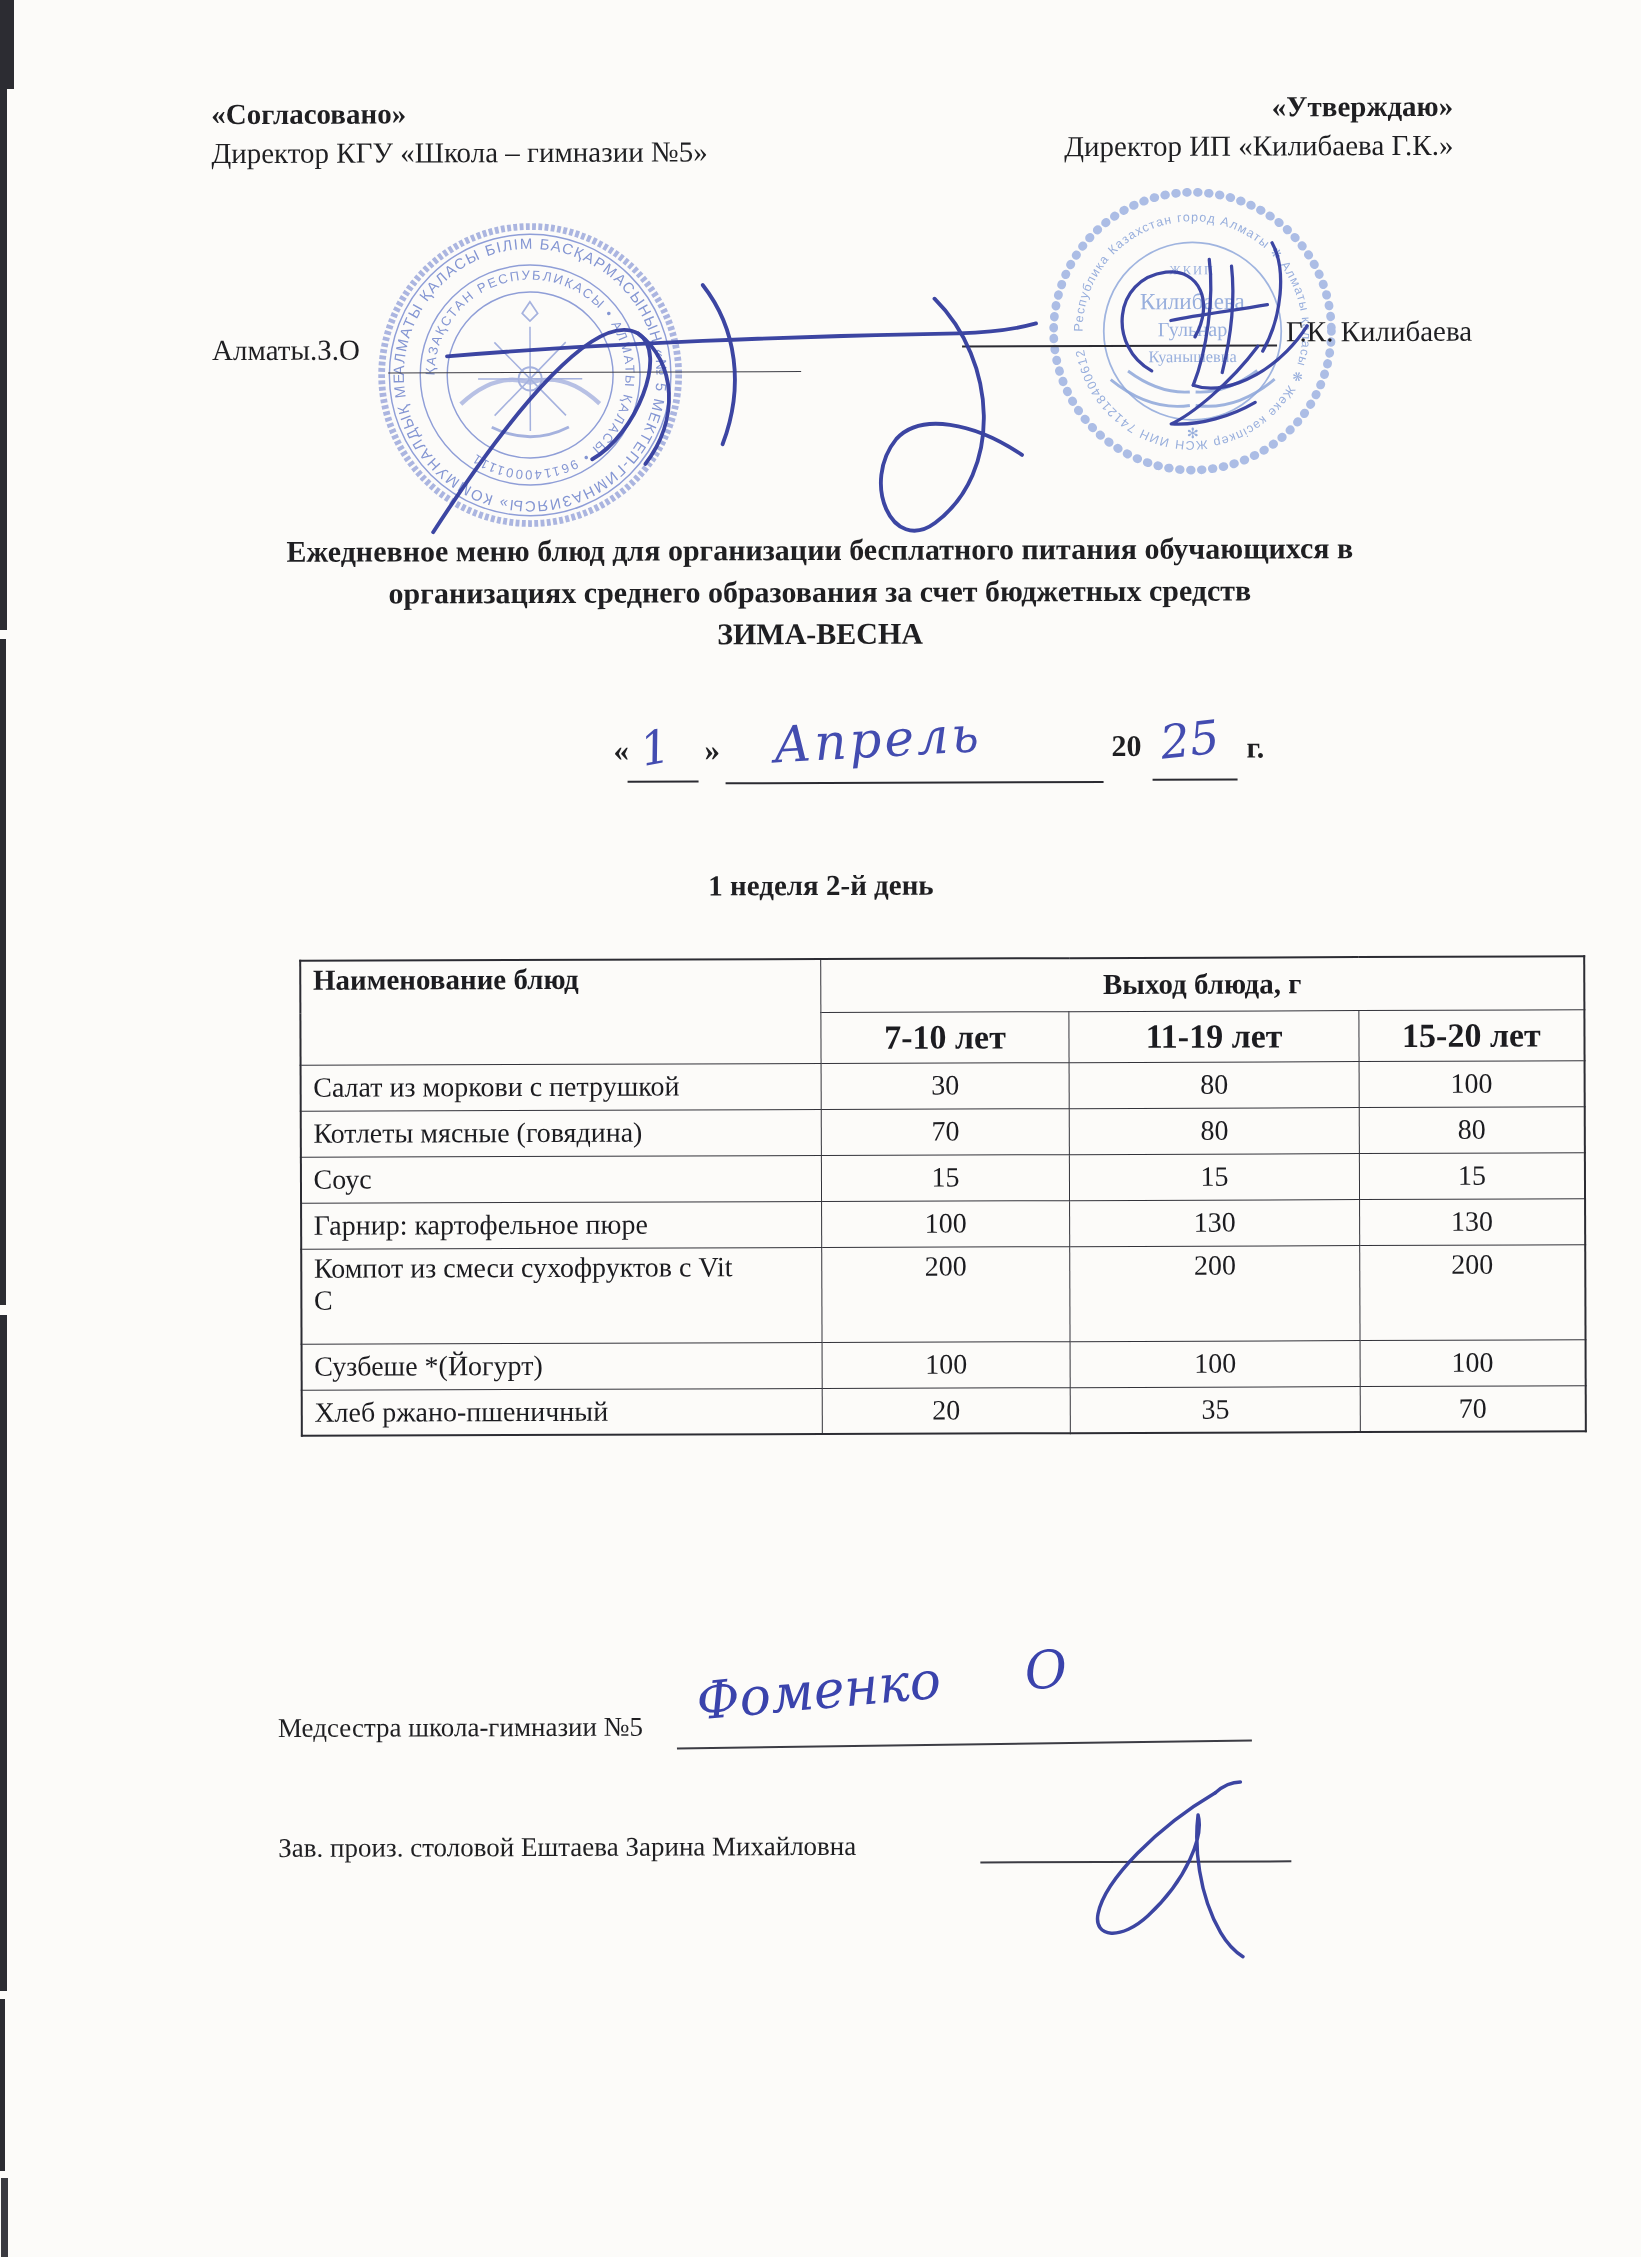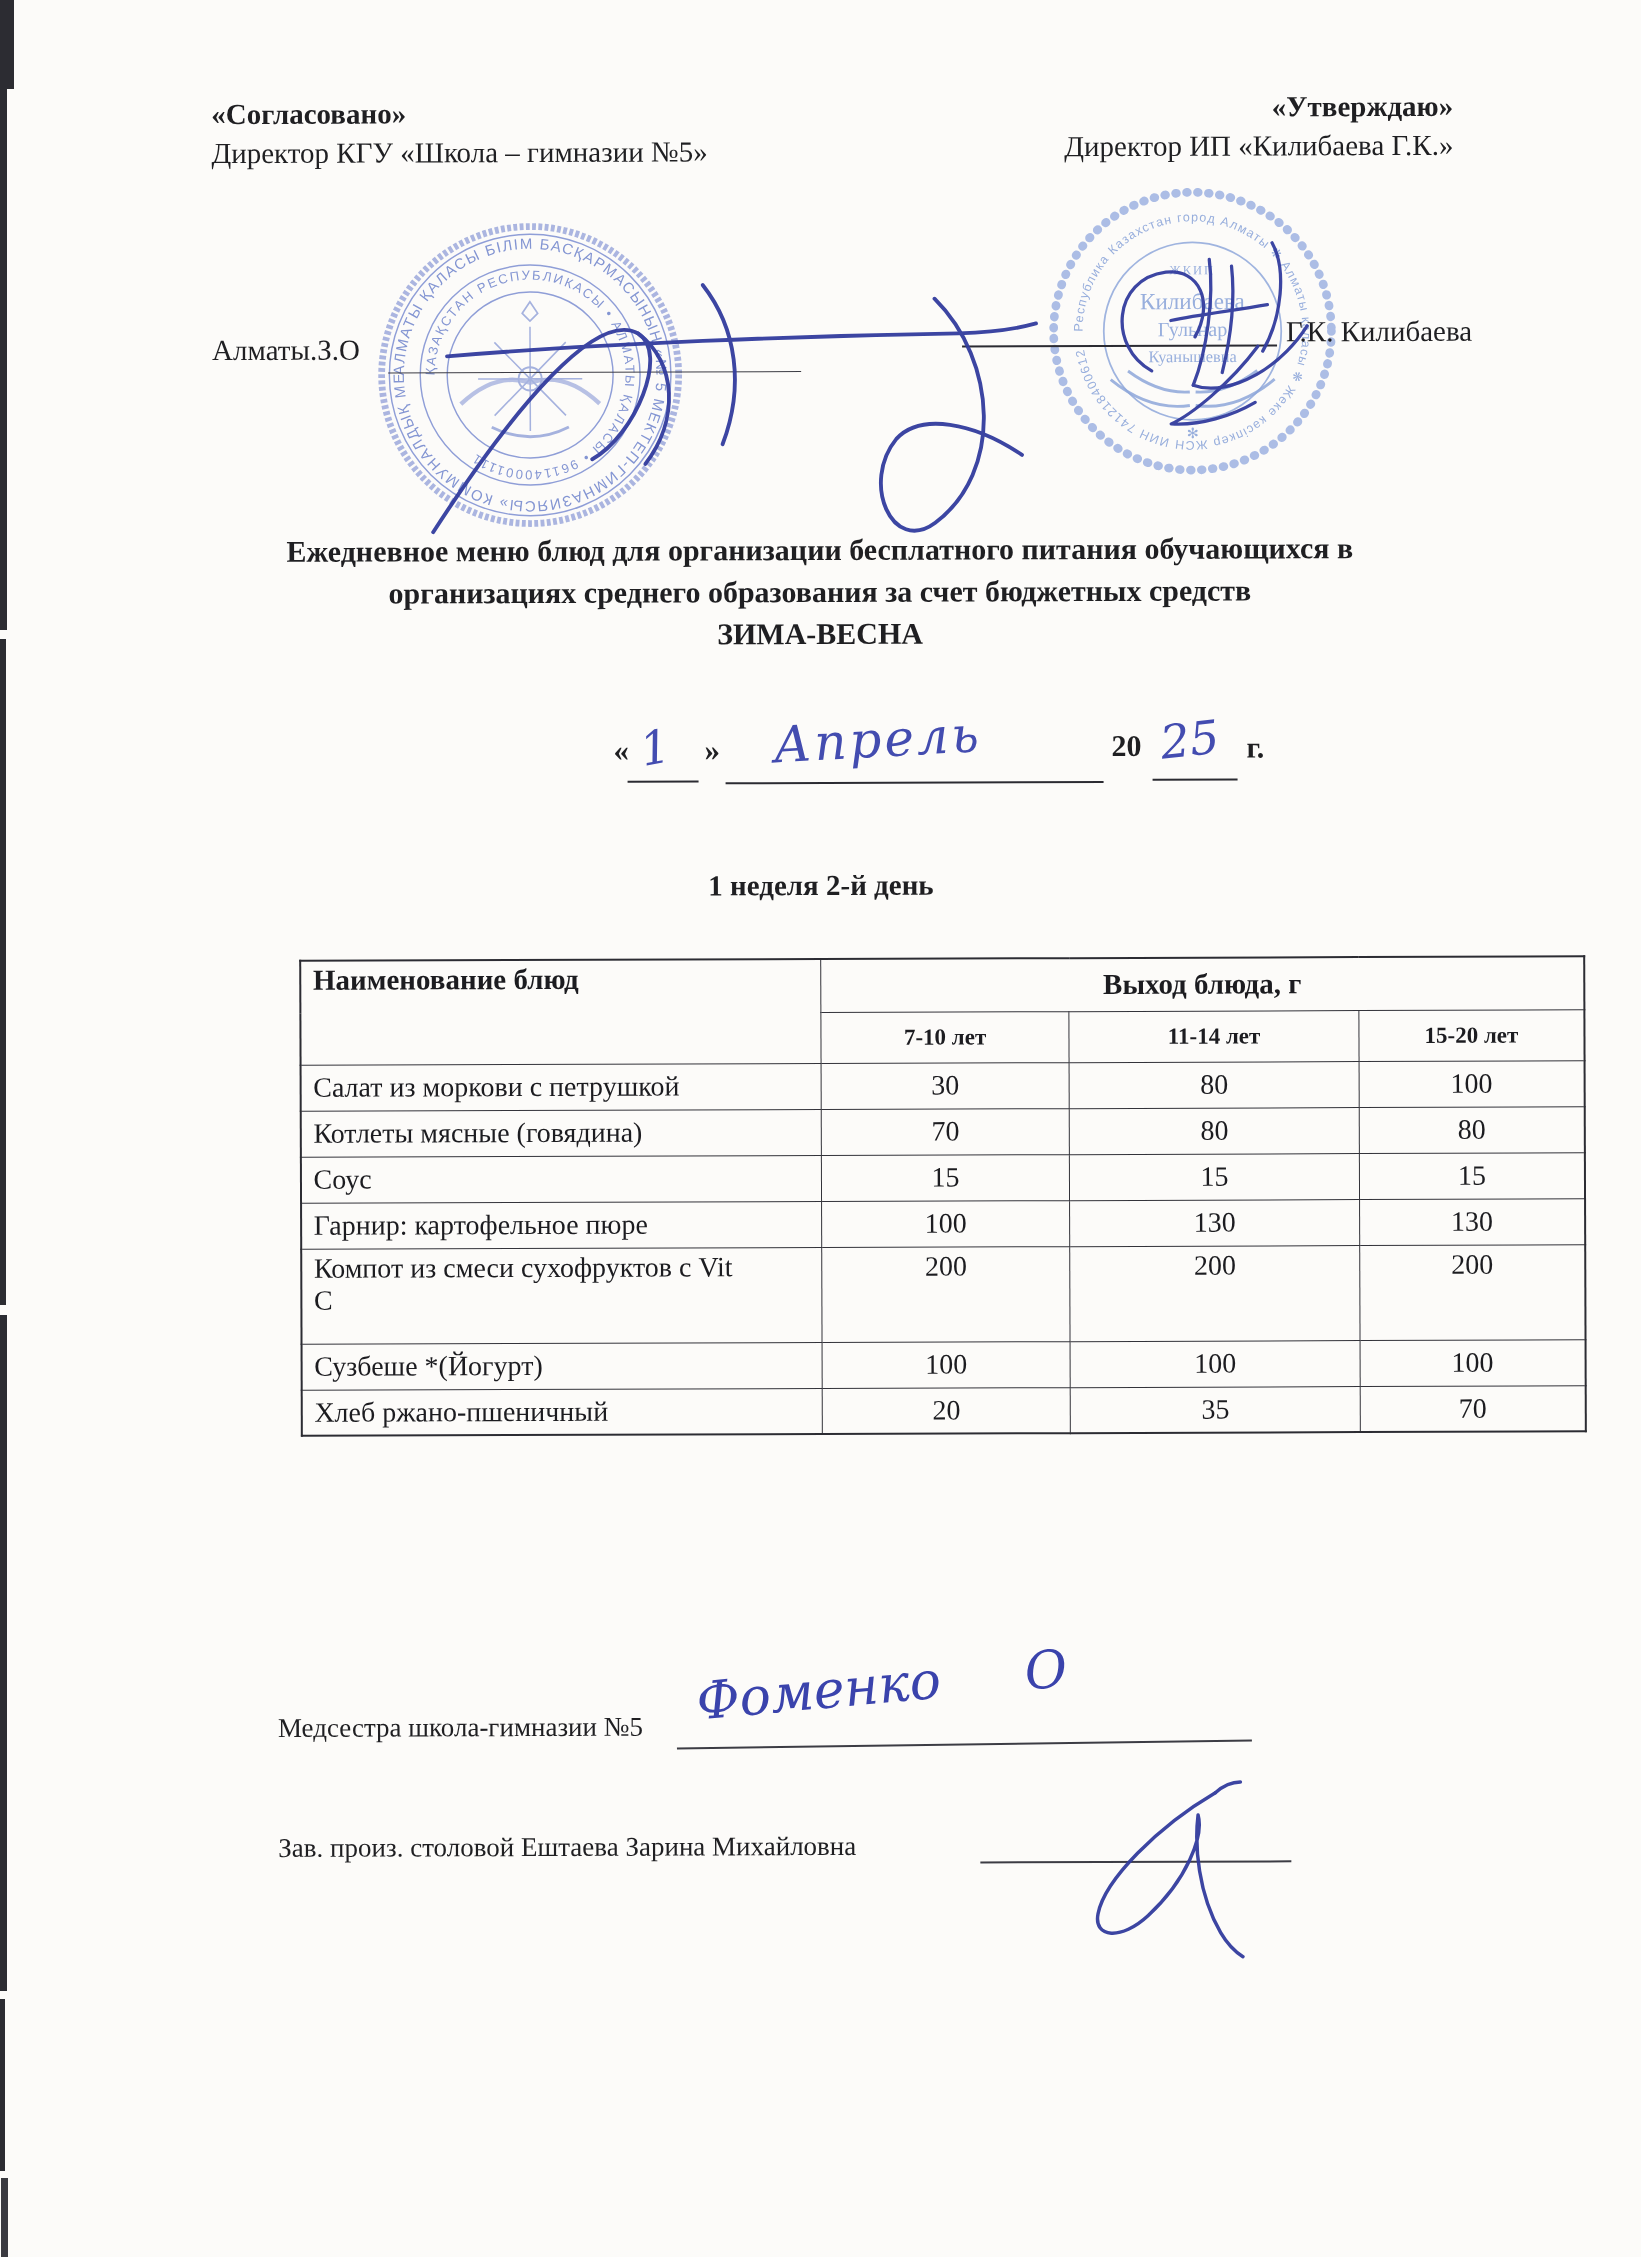--- a/index.html
+++ b/index.html
@@ -18,21 +18,21 @@
   
   .title{left:145px;top:529px;width:1352px;text-align:center;font-size:30px;font-weight:bold;line-height:42px;}
   .week{left:145px;top:869px;width:1352px;text-align:center;font-size:29px;font-weight:bold;}
   
   table.menu{position:absolute;left:299px;top:958px;width:1286px;border-collapse:collapse;
              font-size:28px;color:#1c1c20;}
   table.menu td,table.menu th{border:1.9px solid #33333a;padding:1.9px 11.6px;}
   table.menu{border:2.9px solid #2c2c33;}
   th.dish{vertical-align:top;text-align:left;padding-top:7.7px;font-size:29px;}
   th.grp{height:48px;font-size:29px;}
-  th.age{height:46px;font-size:23px;}
+  th.age{height:46px;font-size:34px;}
   td.name{text-align:left;}
   td.num{text-align:center;}
   tr.r{height:46px;vertical-align:middle;}
   tr.tall{height:95px;vertical-align:top;}
   tr.tall td{padding-top:3.9px;}
   .wrap440{display:inline-block;max-width:434px;}
   
   .foot-label{font-size:27px;}
   svg{position:absolute;overflow:visible;}
   .inkpath{fill:none;stroke:#323c9e;stroke-linecap:round;stroke-linejoin:round;opacity:.95;}
@@ -166,21 +166,21 @@
           <col style="width:290px">
           <col style="width:226px">
         </colgroup>
       <tbody>
           <tr>
         <th class="dish" rowspan="2">Наименование блюд</th>
         <th class="grp" colspan="3">Выход блюда, г</th>
       </tr>
       <tr>
         <th class="age">7-10 лет</th>
-        <th class="age">11-14 лет</th>
+        <th class="age">11-19 лет</th>
         <th class="age">15-20 лет</th>
       </tr>
       <tr class="r">
         <td class="name">Салат из моркови с петрушкой</td>
         <td class="num">30</td>
         <td class="num">80</td>
         <td class="num">100</td>
       </tr>
       <tr class="r">
         <td class="name">Котлеты мясные (говядина)</td>

